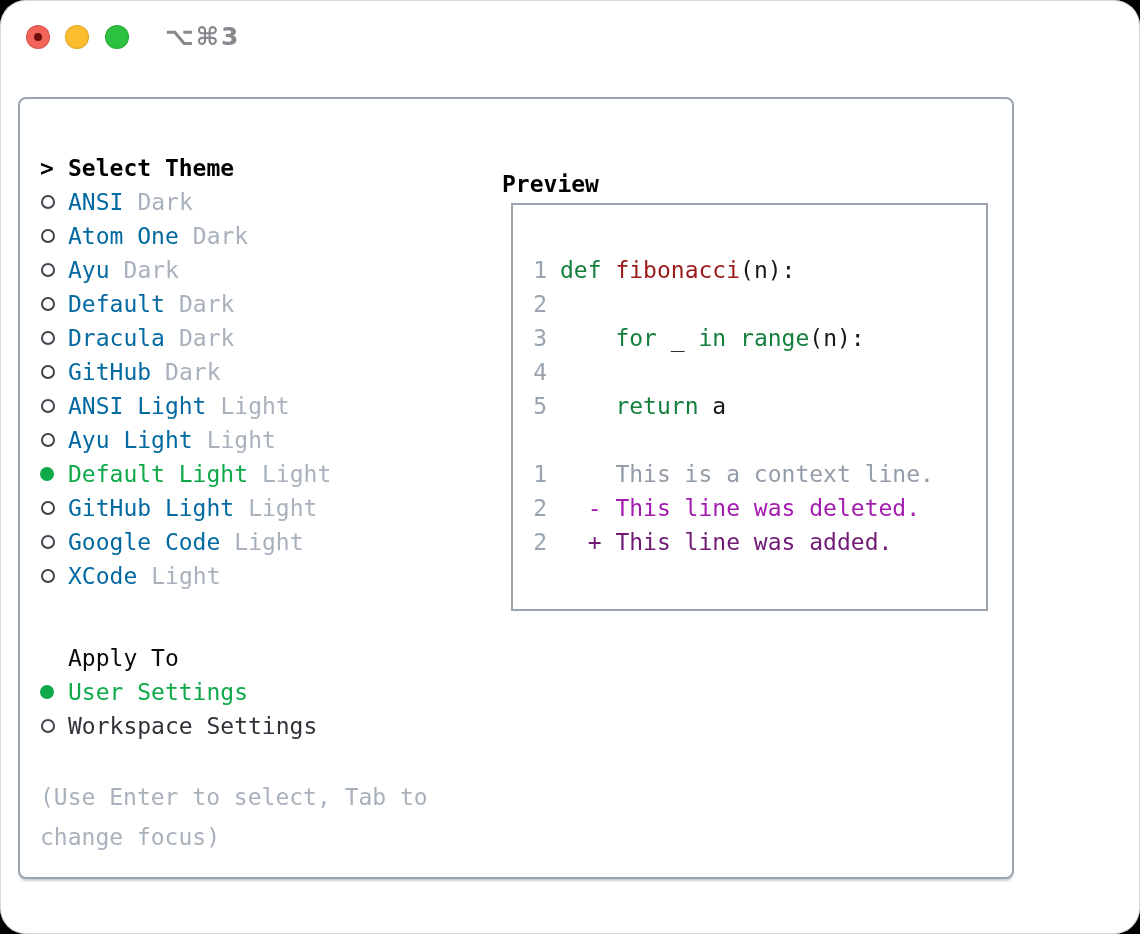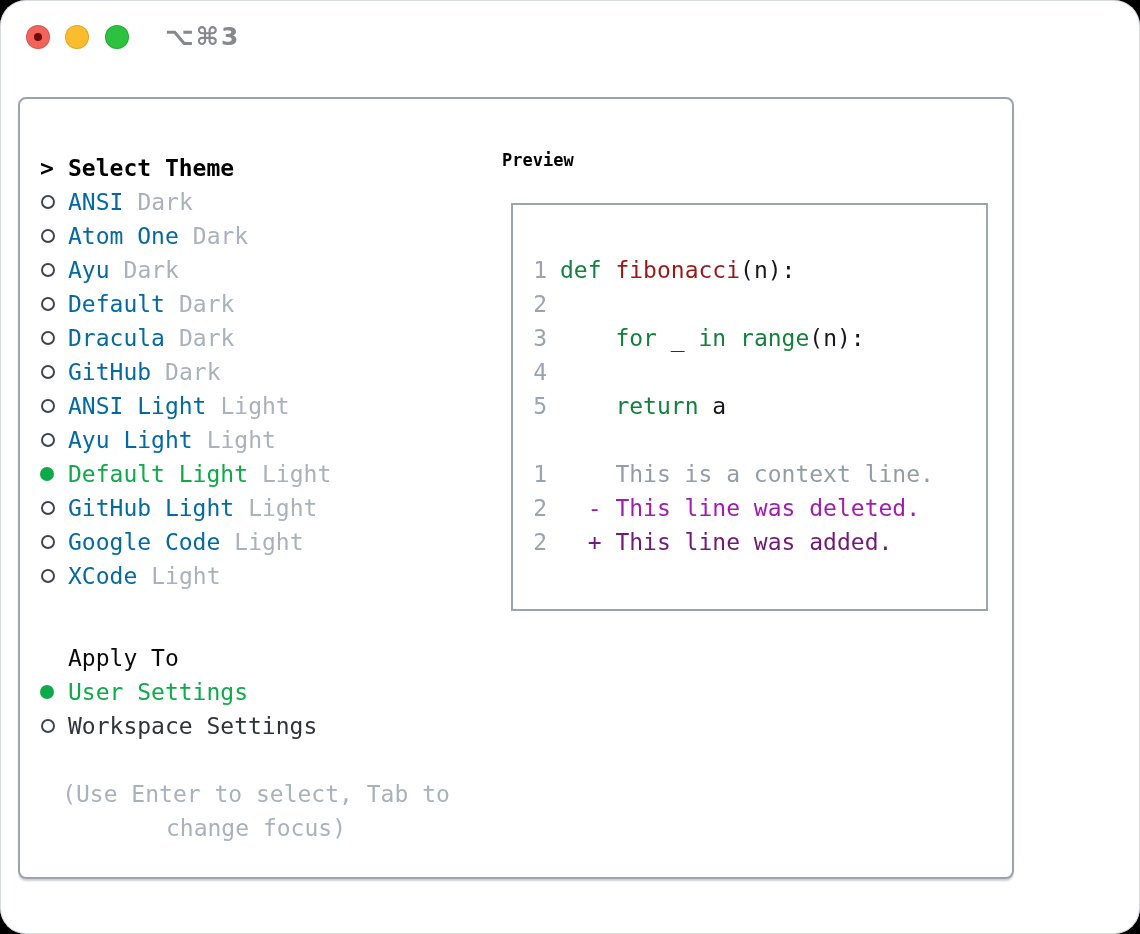--- a/index.html
+++ b/index.html
@@ -45,24 +45,24 @@
   .ring{width:10px;height:10px;border:2px solid #41454c;border-radius:50%;
         margin-left:1px;background:transparent;}
   .dot{width:14px;height:14px;border-radius:50%;background:#0eaa4a;}
   .t-name{color:#0369a1;}
   .t-tag{color:#a9b1bc;margin-left:14px;}
   .sel .t-name{color:#0eaa4a;}
   .apply{margin-top:48px;}
   .apply-hdr{color:#0a0a0a;}
   .opt-label{color:#2f3238;}
   .sel .opt-label{color:#0eaa4a;}
-  .hint{margin-top:34px;width:432px;font-size:23px;line-height:34px;color:#a9b1bc;text-align:center;}
+  .hint{margin-top:34px;width:432px;font-size:23px;line-height:40px;color:#a9b1bc;}
   
-  .preview-label{position:absolute;left:482px;top:44px;height:34px;line-height:34px;
-     font-size:17px;font-weight:700;color:#000;}
+  .preview-label{position:absolute;left:482px;top:68px;height:34px;line-height:34px;
+     font-size:23px;font-weight:700;color:#000;}
   .preview-box{
     position:absolute;left:491px;top:104px;width:477px;height:408px;
     box-sizing:border-box;border:2px solid #9aa3ae;background:#fff;
     padding-top:48px;overflow:hidden;
   }
   .crow{display:flex;height:34px;align-items:center;font-size:23px;
         white-space:pre;padding-left:18px;}
   .lnum{flex:0 0 16px;width:16px;text-align:right;color:#9aa4b0;margin-right:13px;}
   .code-plain{color:#17181c;}
   .code-kw{color:#15803d;}

